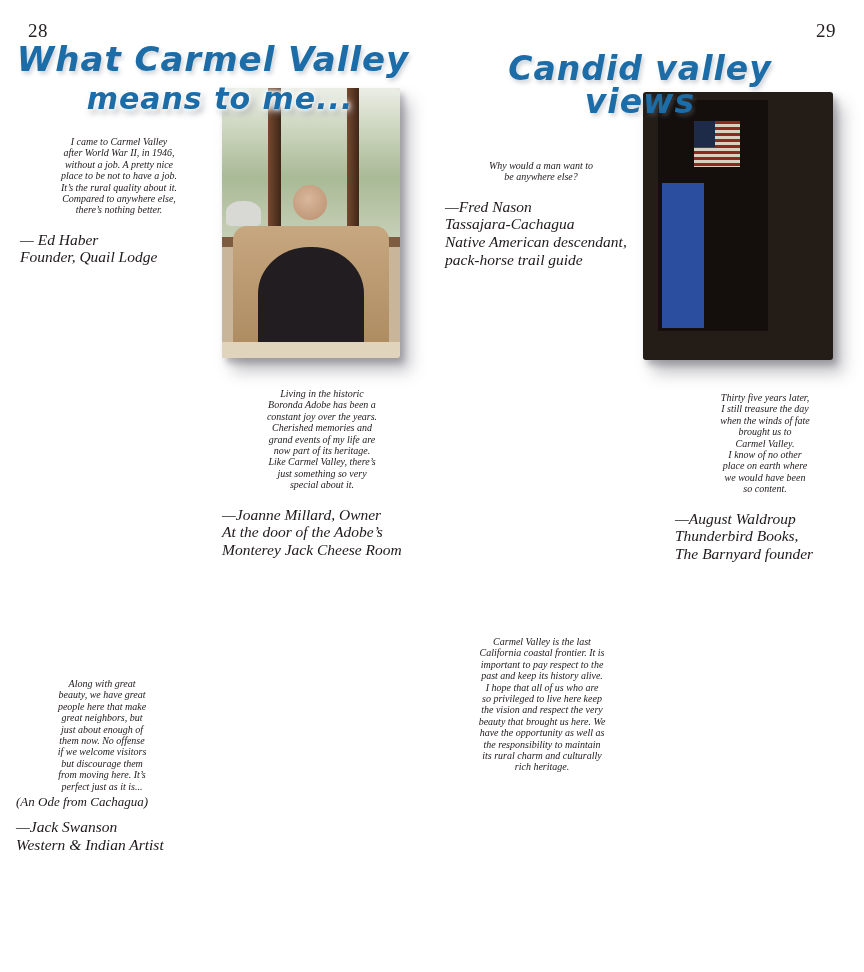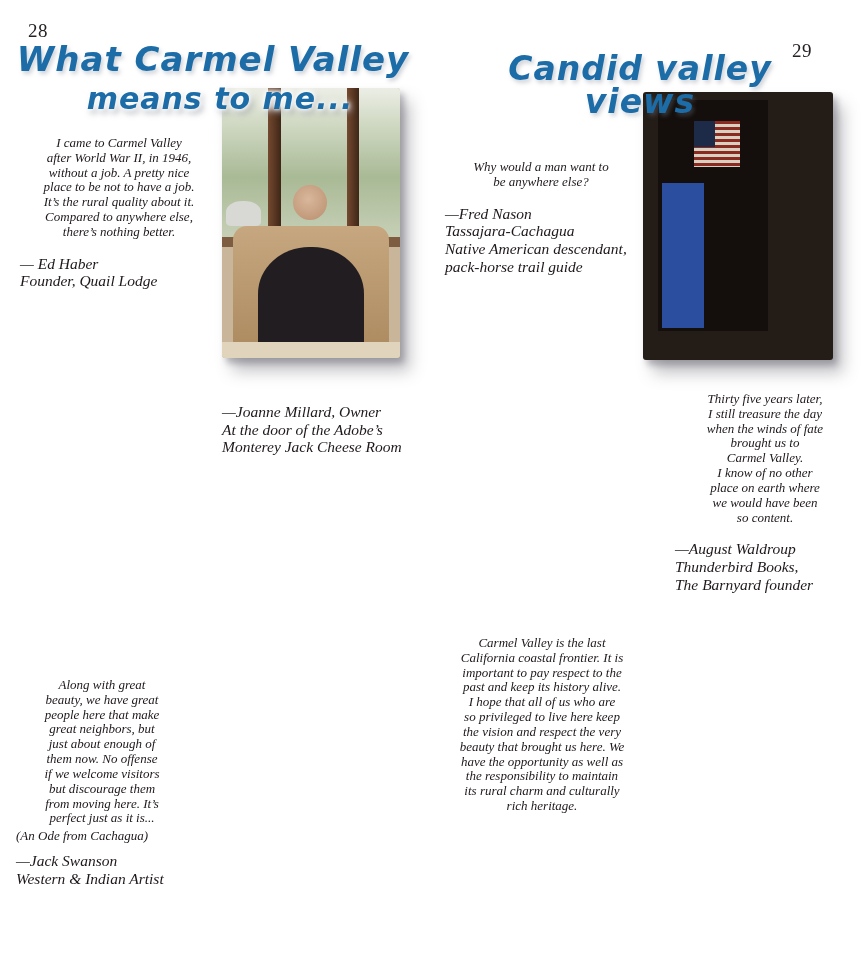--- a/index.html
+++ b/index.html
@@ -6,39 +6,39 @@
   html,body { background:#ffffff; }
   .page {
     position:relative; width:864px; height:972px; background:#ffffff;
     overflow:hidden; font-family:"Liberation Serif","DejaVu Serif",serif;padding-left:18px;
   }
   .page-num {
     position:absolute; font-size:19px; color:#262224; letter-spacing:.5px;
     font-family:"Liberation Serif",serif;
   }
   #num-left { left:28px; top:20px; }
-  #num-right { left:792px; top:20px;margin-top:20px; }
+  #num-right { left:816px; top:20px; }
 
   .script-title {
     position:absolute; text-align:center; color:#1c6ca8;
     font-family:"DejaVu Sans","Liberation Sans",sans-serif;
     font-style:italic; font-weight:700; letter-spacing:1px;
     text-shadow:2px 3px 4px rgba(120,125,140,.35);
     z-index:6; line-height:1;
   }
   #title-left-1 { left:8px; top:42px; width:410px; font-size:34px; }
   #title-left-2 {
     left:40px; top:84px; width:360px; font-size:30px;
     text-shadow:0 0 4px #fff,0 0 7px #fff,0 0 10px #fff,3px 4px 6px rgba(90,95,110,.55);
   }
   #title-right { left:448px; top:52px; width:384px; font-size:33px; }
 
   .quote-block { position:absolute; z-index:4; color:#1e181a; }
   .q-body {
-    font-style:italic; font-size:13px; line-height:1.14;
+    font-style:italic; font-size:10px; line-height:1.14;
     text-align:center; white-space:pre-line;
   }
   .q-attr {
     font-style:italic; font-size:15.5px; line-height:1.14;
     white-space:pre-line; margin-top:15px;
   }
   .q-note { font-style:italic; font-size:13px; text-align:left; margin-top:2px; }
   #quote-1 { left:20px;  top:136px; width:198px; }
   #quote-2 { left:445px; top:160px; width:192px; }
   #quote-3 { left:222px; top:388px; width:200px; }
@@ -214,20 +214,29 @@
     <div class="p3-dutch-door"></div>
     <div class="p3-horseshoe"></div>
     <div class="p3-plaque"></div>
     <div class="p3-lantern"></div>
     <div class="p3-flowers"></div>
     <div class="p3-plant"></div>
     <div class="p3-pot"></div>
     <div class="p3-ground"></div>
   </div>
   <figure class="quote-block" id="quote-3">
+    <blockquote class="q-body">Living in the historic
+Boronda Adobe has been a
+constant joy over the years.
+Cherished memories and
+grand events of my life are
+now part of its heritage.
+Like Carmel Valley, there’s
+just something so very
+special about it.</blockquote>
     <figcaption class="q-attr">—Joanne Millard, Owner
 At the door of the Adobe’s
 Monterey Jack Cheese Room</figcaption>
   </figure>
 
   <div class="photo" id="photo-4">
     <div class="p4-ceiling"></div>
     <div class="p4-window"></div>
     <div class="p4-shelves"></div>
     <div class="p4-moose-antlers"></div>

